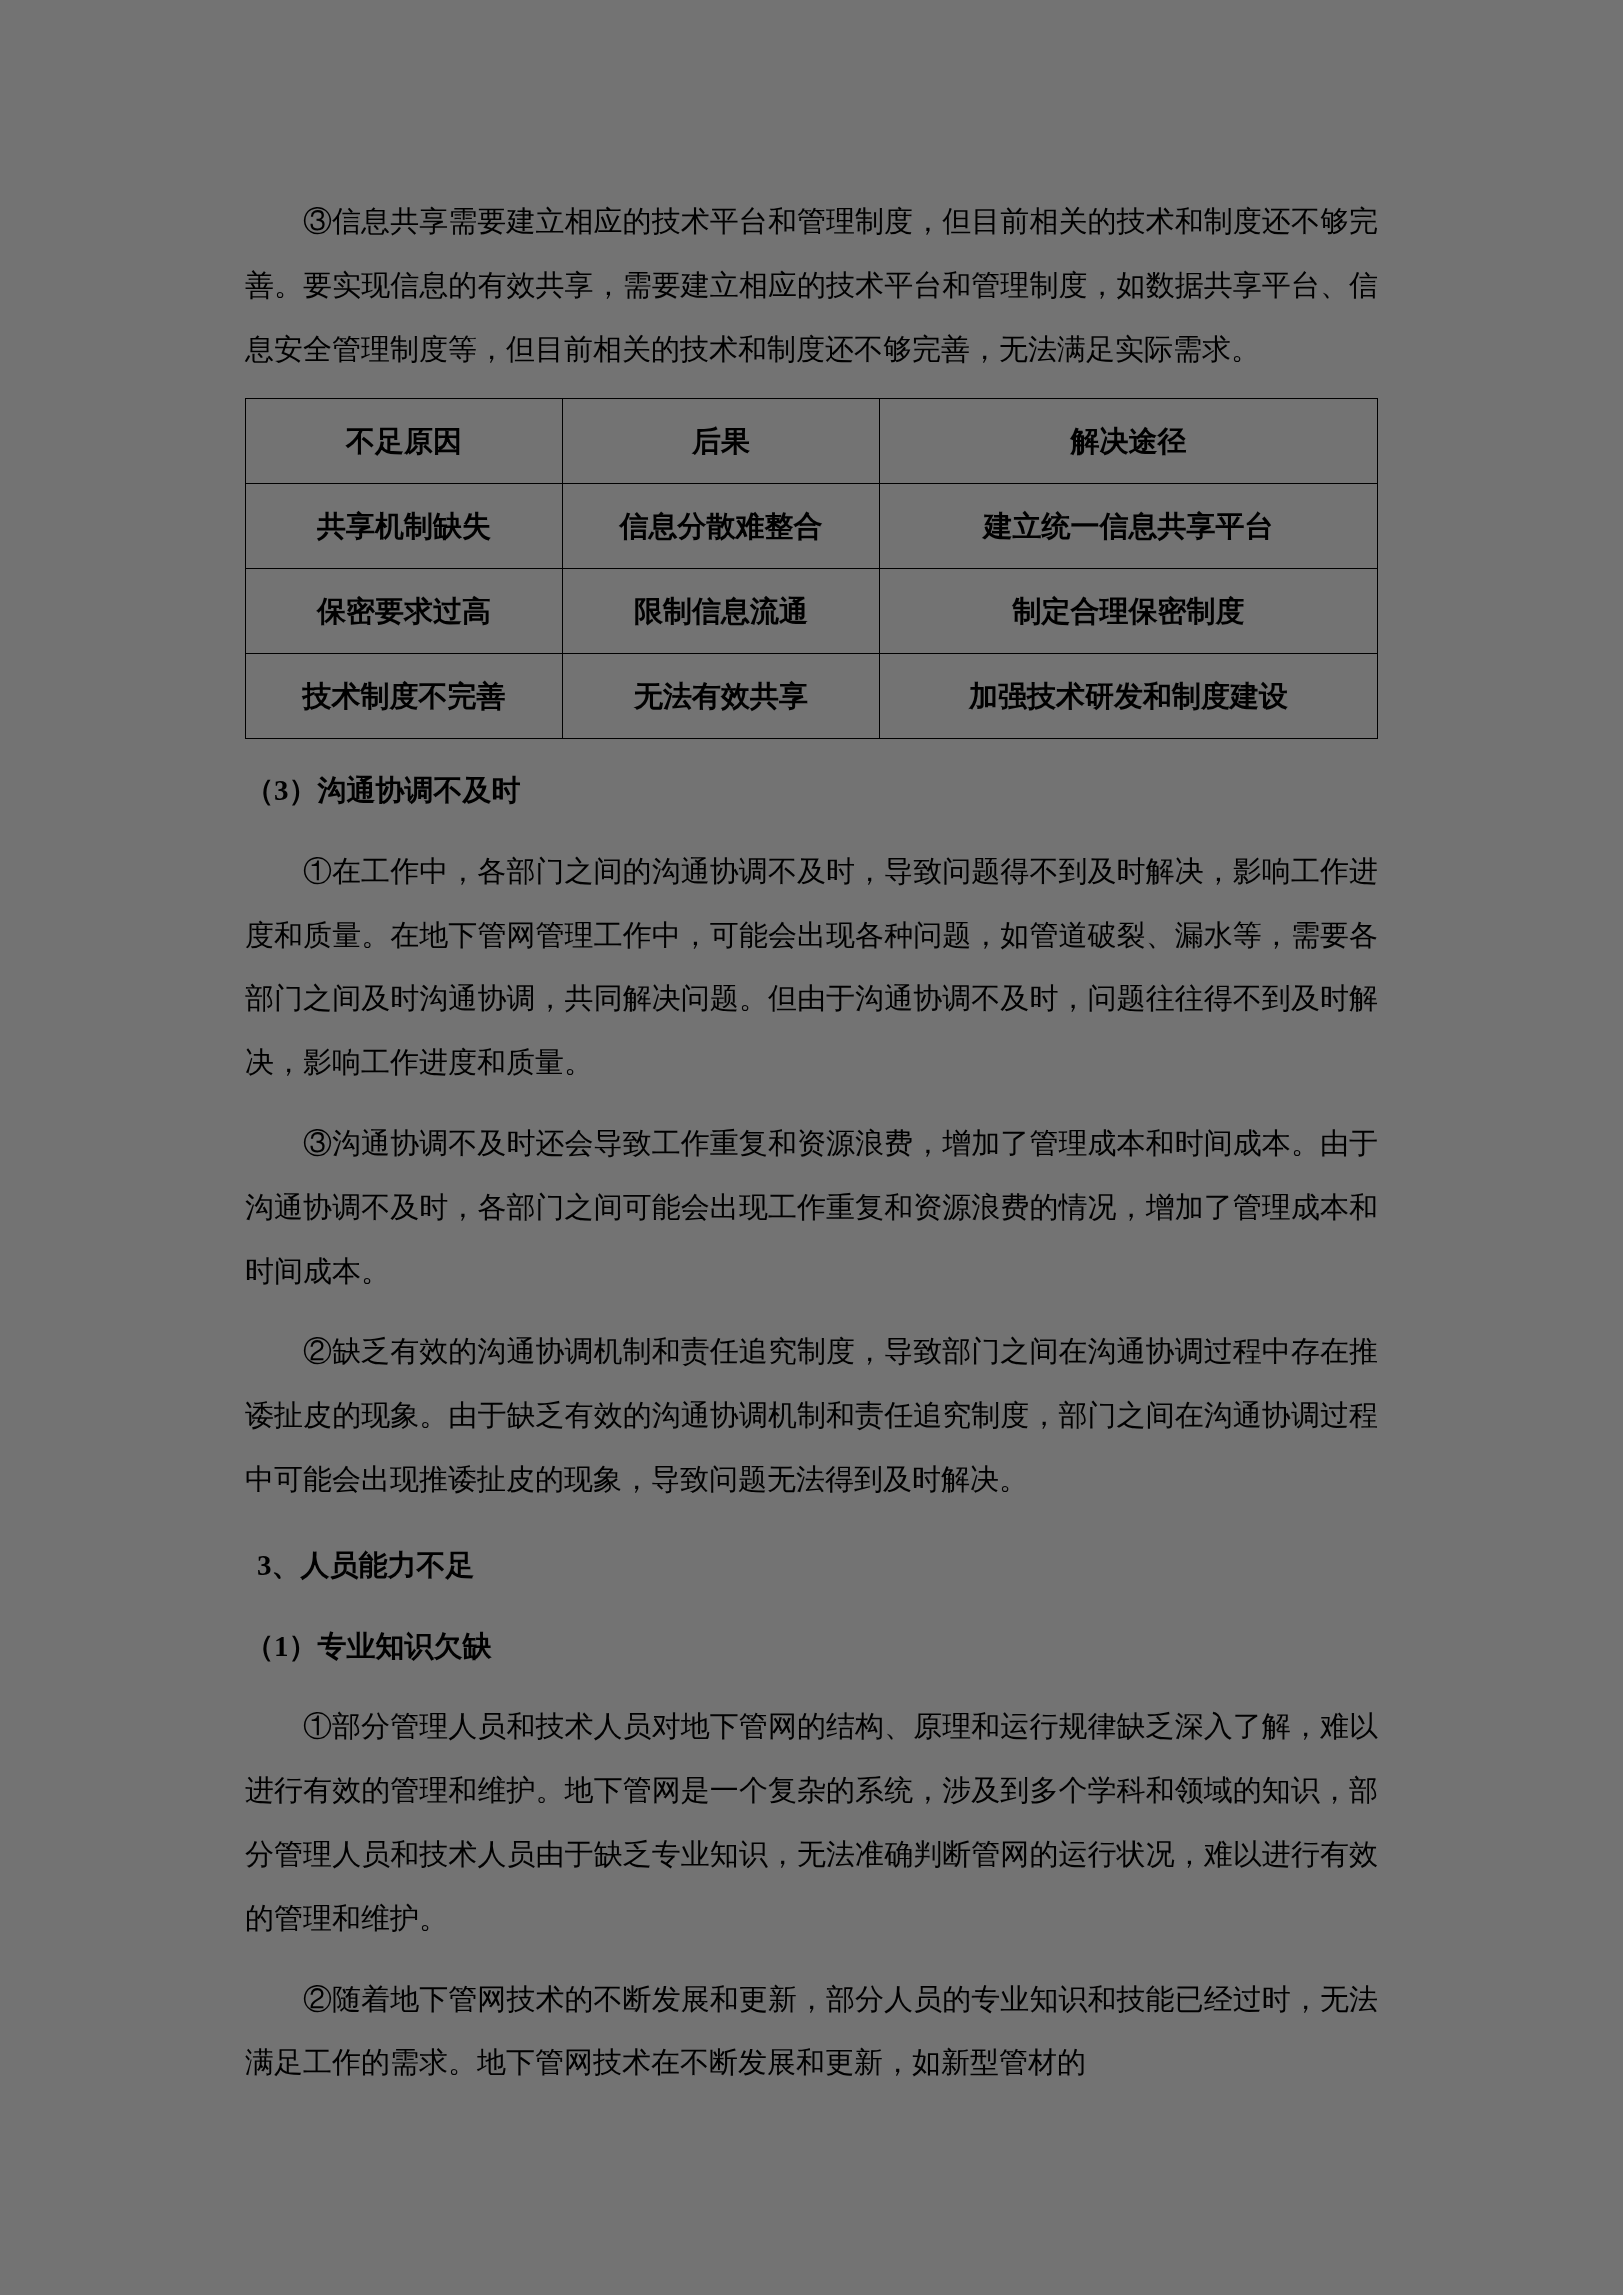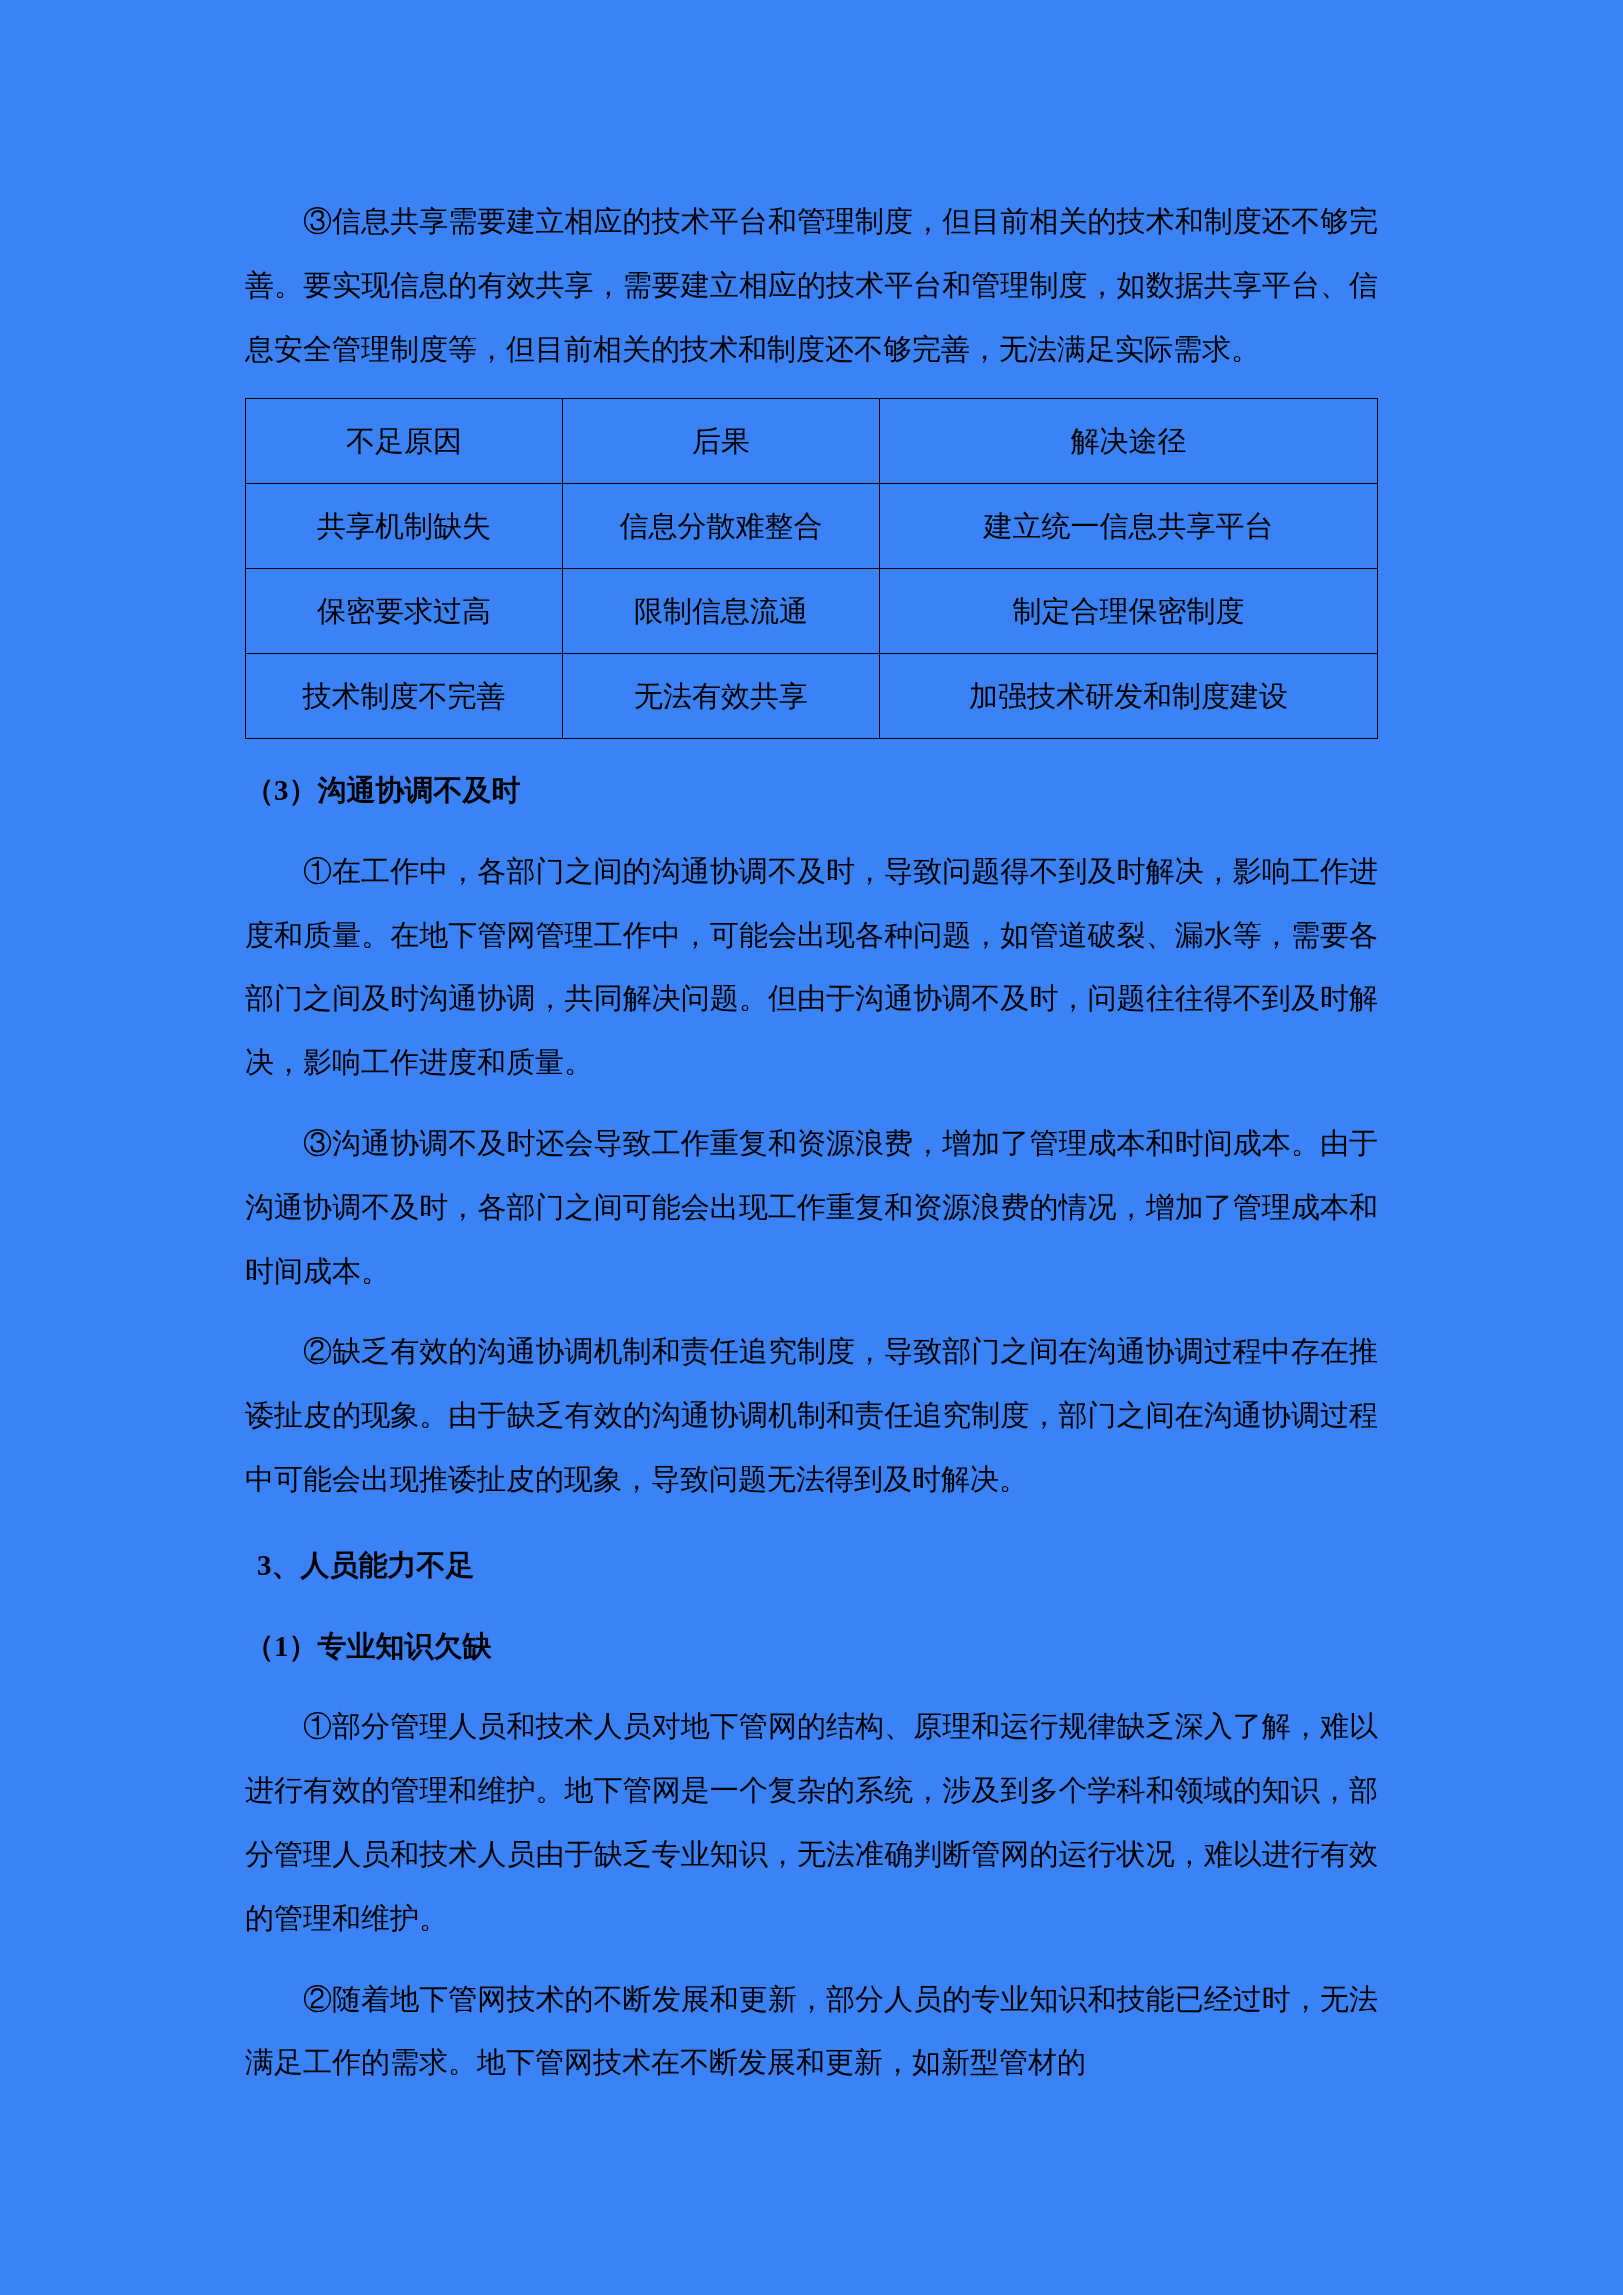--- a/index.html
+++ b/index.html
@@ -6,21 +6,21 @@
     margin: 0;
     padding: 0;
     background: #ffffff;
   }
   .page {
     position: relative;
     width: 1623px;
     height: 2295px;
     box-sizing: border-box;
     padding: 190px 245px 183px 245px;
-    background: #3b82f6;
+    background: #737373;
     color: #000000;
     font-family: "Liberation Serif", "DejaVu Serif", serif;
     font-size: 29px;
     overflow: hidden;
   }
   .para {
     margin: 0 0 17px 0;
     line-height: 2.2;
     text-align: justify;
   }
@@ -40,21 +40,21 @@
   }
   table.issues {
     width: 100%;
     border-collapse: collapse;
     margin: 11.8px 0 19.6px 0;
     table-layout: fixed;
   }
   table.issues th,
   table.issues td {
     border: 1.3px solid #000000;
-    font-weight: normal;
+    font-weight: bold;
     font-size: 29px;
     text-align: center;
     vertical-align: middle;
     height: 84px;
     padding: 0 5.2px;
     line-height: 1.4;
   }
   col.c1 { width: 28%; }
   col.c2 { width: 28%; }
   col.c3 { width: 44%; }

